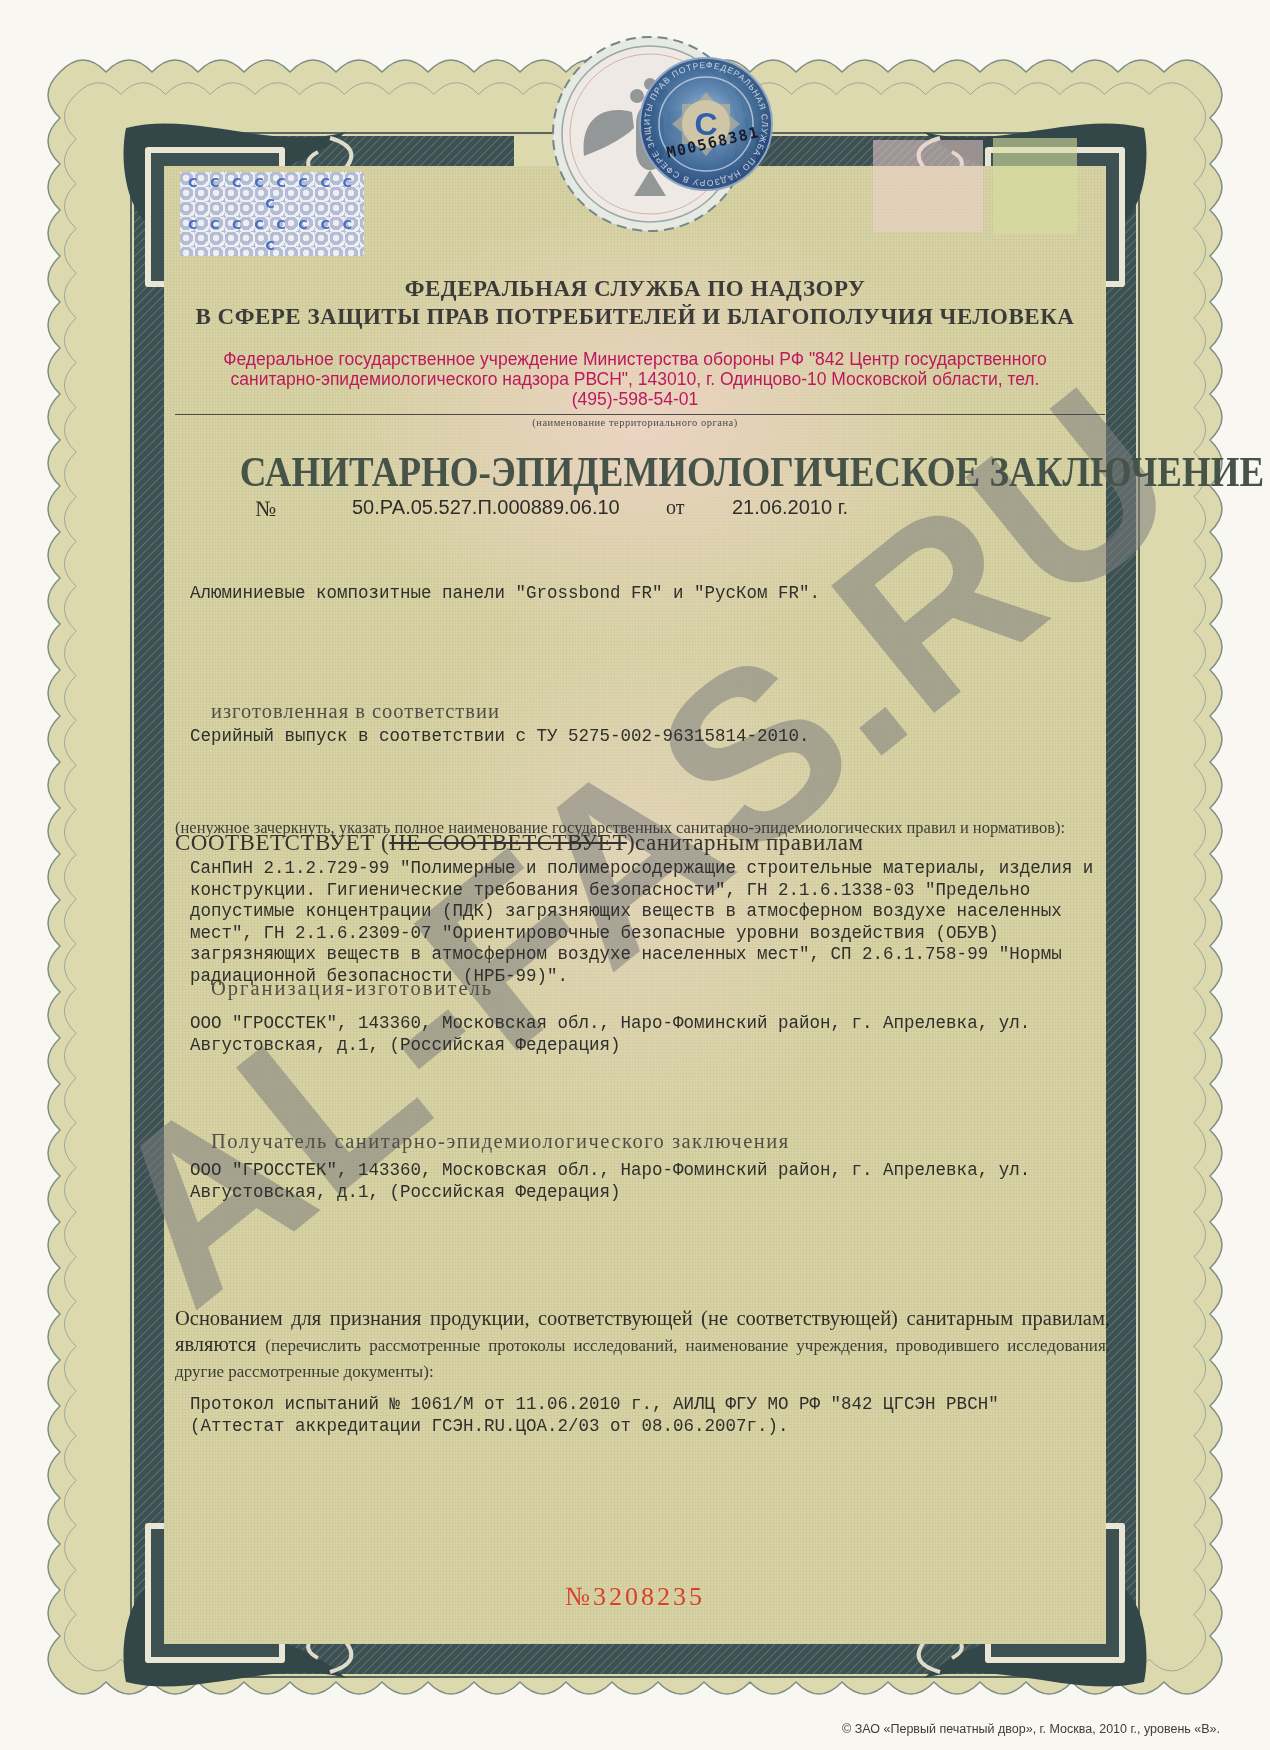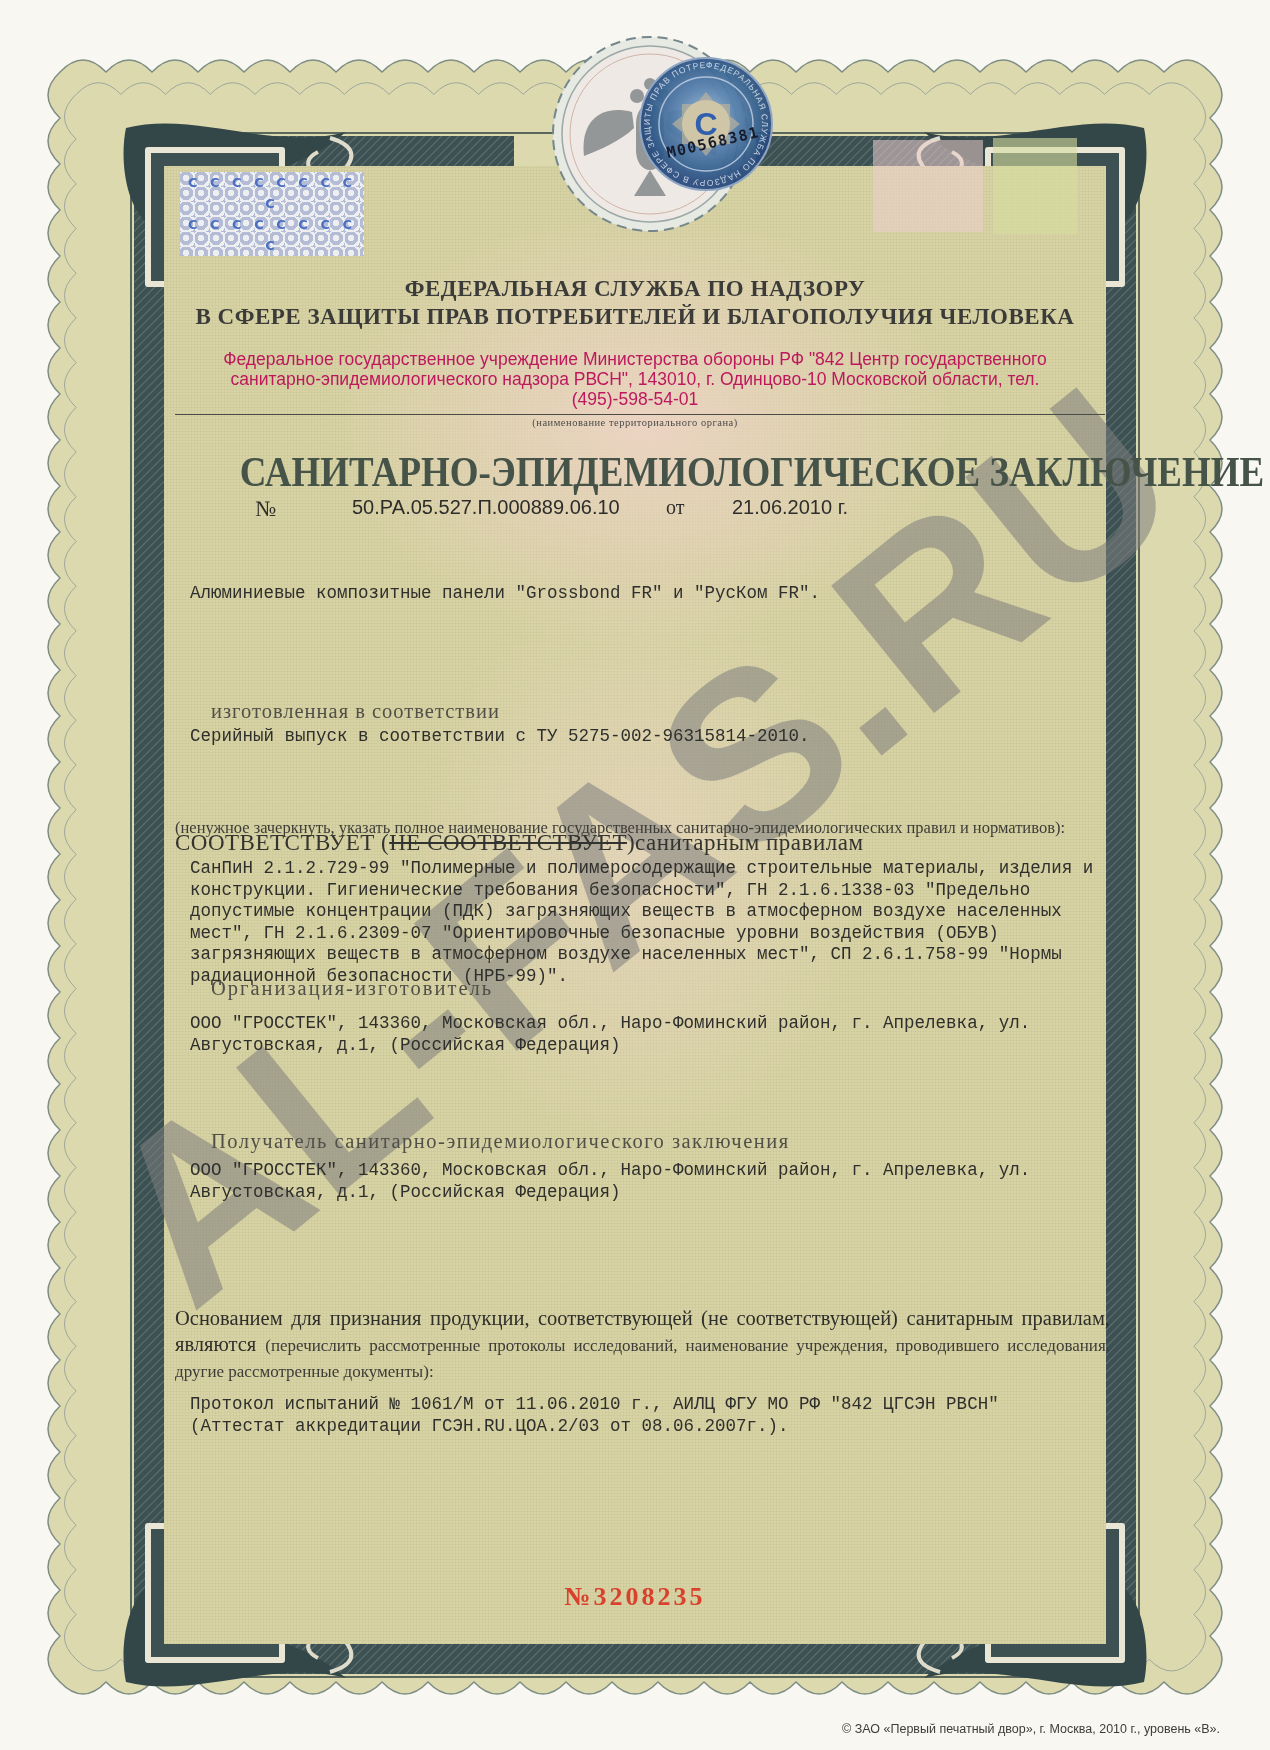--- a/index.html
+++ b/index.html
@@ -33,21 +33,21 @@
   .numrow .ot{position:absolute;left:496px;}
   .numrow .date{position:absolute;left:562px;font-family:"Liberation Sans",sans-serif;}
   .statement{left:175px;width:940px;font-size:20px;color:#2d2d2b;}
   .sans{font-family:Liberation Mono, monospace;font-size:17.5px;line-height:21.5px;color:#2f2f2d;}
   .heading{font-size:20.5px;color:#504f48;letter-spacing:2px;margin-left:36px;}
   .conform{left:175px;width:940px;font-size:23px;color:#33332f;letter-spacing:.5px;margin-top:44px;}
   .conform .strike{text-decoration:line-through;text-decoration-thickness:2px;}
   .note{font-size:16.5px;line-height:21px;color:#3c3c38;}
   .basis{left:175px;width:935px;font-size:20.5px;line-height:26px;text-align:justify;color:#2e2e2b;}
   .basis .note{font-size:17px;}
-  .rednum{left:170px;width:930px;text-align:center;font-weight:bold;font-size:26px;
+  .rednum{left:170px;width:930px;text-align:center;font-weight:normal;font-size:26px;
     letter-spacing:3px;color:#d9412c;}
   .footer{right:50px;top:1722px;font-family:"Liberation Sans",sans-serif;font-size:12.5px;color:#3c3c3a;}
   
   .strip{left:180px;top:172px;width:184px;height:84px;
     background:
       repeating-radial-gradient(circle at 6px 6px, rgba(240,242,250,.9) 0 3px, rgba(178,186,220,.9) 3px 7px);
     background-size:15px 15px;
     color:#4a6fc2;font-family:"DejaVu Sans",sans-serif;font-weight:bold;font-size:13px;
     line-height:21px;text-align:center;white-space:pre-line;letter-spacing:4px;overflow:hidden;}
   .patch-pink{left:873px;top:140px;width:110px;height:92px;background:rgba(238,208,206,.55);}

